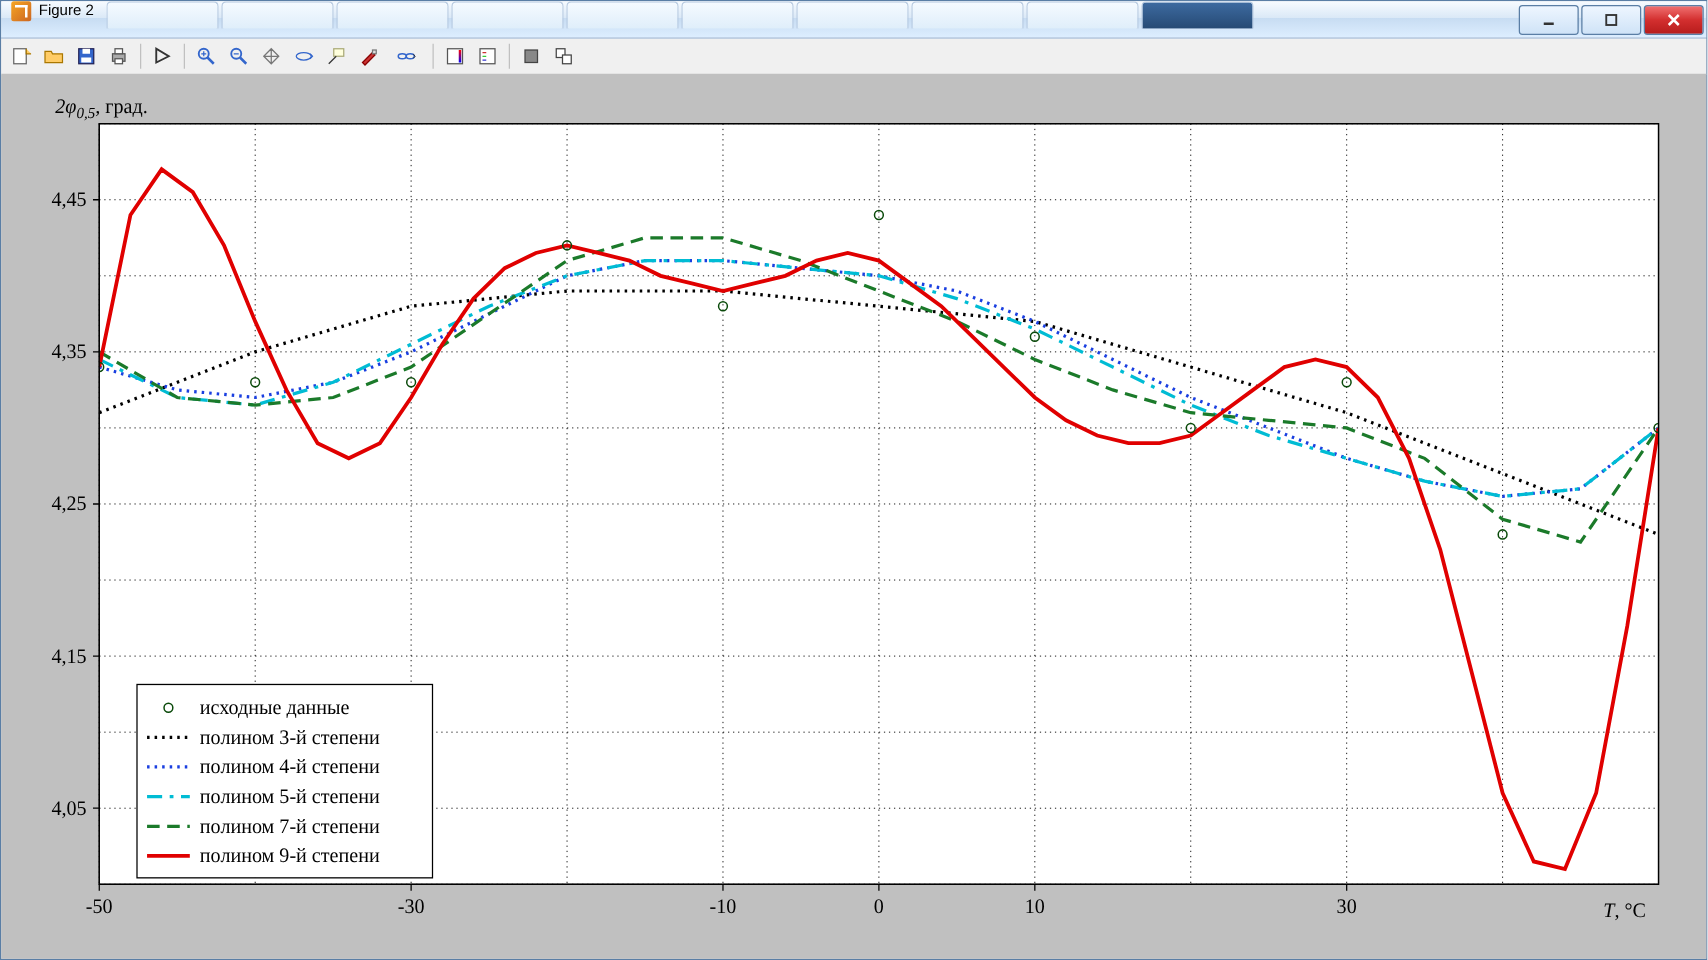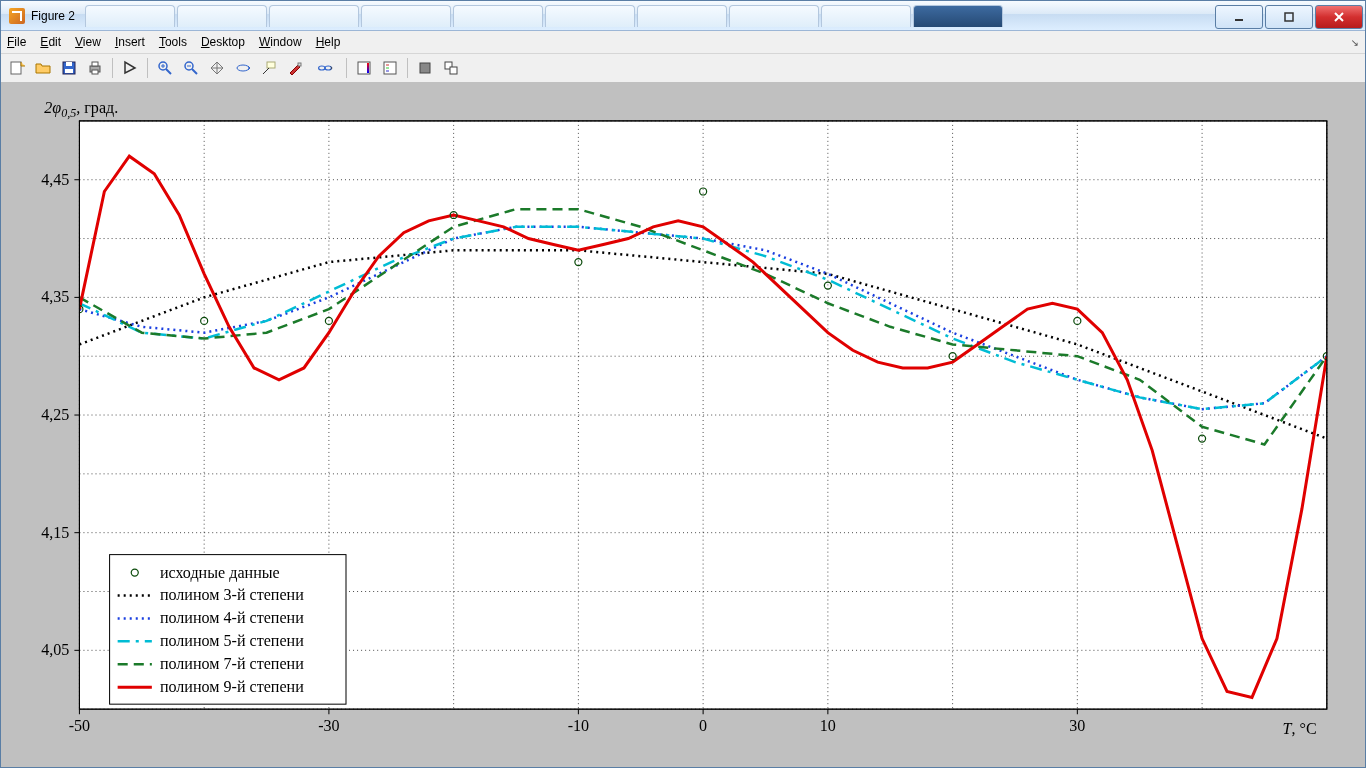--- a/index.html
+++ b/index.html
@@ -1,17 +1,17 @@
 <!DOCTYPE html>
 <html><head>
 <meta charset="utf-8">
 <style>
 html,body{margin:0;padding:0;height:100%;font-family:"Segoe UI",Tahoma,sans-serif;font-size:12px;color:#000;background:#fff;}
 .window{width:1366px;height:768px;display:flex;flex-direction:column;border:1px solid #5a7ea5;box-sizing:border-box;background:#f0f0f0;}
-.titlebar{height:30px;background:linear-gradient(#f7fbff,#dbe9f7 45%,#c7dcf2 46%,#def 100%);display:flex;align-items:center;border-bottom:1px solid #9cb6d6;box-sizing:border-box;}
+.titlebar{height:30px;background:linear-gradient(#f7fbff,#dbe9f7 45%,#c7dcf2 46%,#def 100%);display:flex;align-items:flex-start;border-bottom:1px solid #9cb6d6;box-sizing:border-box;}
 .tb-icon{width:16px;height:16px;margin:0 6px 0 8px;background:linear-gradient(135deg,#f6a623,#c62);border-radius:2px;position:relative;}
 .tb-icon:after{content:"";position:absolute;inset:3px 3px 3px 3px;border:2px solid #fff;border-left:none;border-bottom:none;}
 .tb-title{flex:0 0 auto;margin-right:10px;}
 .tb-tabs{flex:1;display:flex;gap:2px;overflow:hidden;}
 .tb-tab{height:22px;min-width:90px;background:linear-gradient(#f5faff,#dfeefa);border:1px solid #b3c7de;border-bottom:none;border-radius:4px 4px 0 0;font-size:10px;color:#577;display:flex;align-items:center;padding:0 6px;box-sizing:border-box;}
 .winbtns{display:flex;margin-left:auto;}
 .winbtn{width:46px;height:22px;margin:3px 2px 0 0;border:1px solid #5a7ea5;border-radius:3px;display:flex;align-items:center;justify-content:center;background:linear-gradient(#eef6ff,#cfe3f7);}
 .winbtn.close{background:linear-gradient(#f07070,#d32f2f 50%,#b71c1c);color:#fff;}
 .winbtn svg{width:12px;height:12px;}
 .menubar{height:22px;background:#f0f0f0;display:flex;align-items:center;padding:0 6px;gap:14px;border-bottom:1px solid #d6d6d6;}
@@ -61,31 +61,20 @@
           </svg>
         </div>
       <div class="winbtn close">
           <svg viewBox="0 0 12 12">
             <path d="M2 2 L10 10 M10 2 L2 10" stroke="#fff" stroke-width="2"></path>
           </svg>
         </div>
     </div>
   </div>
 
-  <div class="menubar">
-    <span class="menuitem"><u>F</u>ile</span>
-    <span class="menuitem"><u>E</u>dit</span>
-    <span class="menuitem"><u>V</u>iew</span>
-    <span class="menuitem"><u>I</u>nsert</span>
-    <span class="menuitem"><u>T</u>ools</span>
-    <span class="menuitem"><u>D</u>esktop</span>
-    <span class="menuitem"><u>W</u>indow</span>
-    <span class="menuitem"><u>H</u>elp</span>
-    <span class="mb-corner">↘</span>
-  </div>
 
   <div class="toolbar">
     <div class="tbutton">
         <svg viewBox="0 0 16 16">
           <rect x="2" y="2" width="10" height="12" fill="#fff" stroke="#666"></rect>
           <path d="M12 2 L12 6 L16 6" fill="#fc6" stroke="#a70"></path>
         </svg>
       </div>
     <div class="tbutton">
         <svg viewBox="0 0 16 16">

